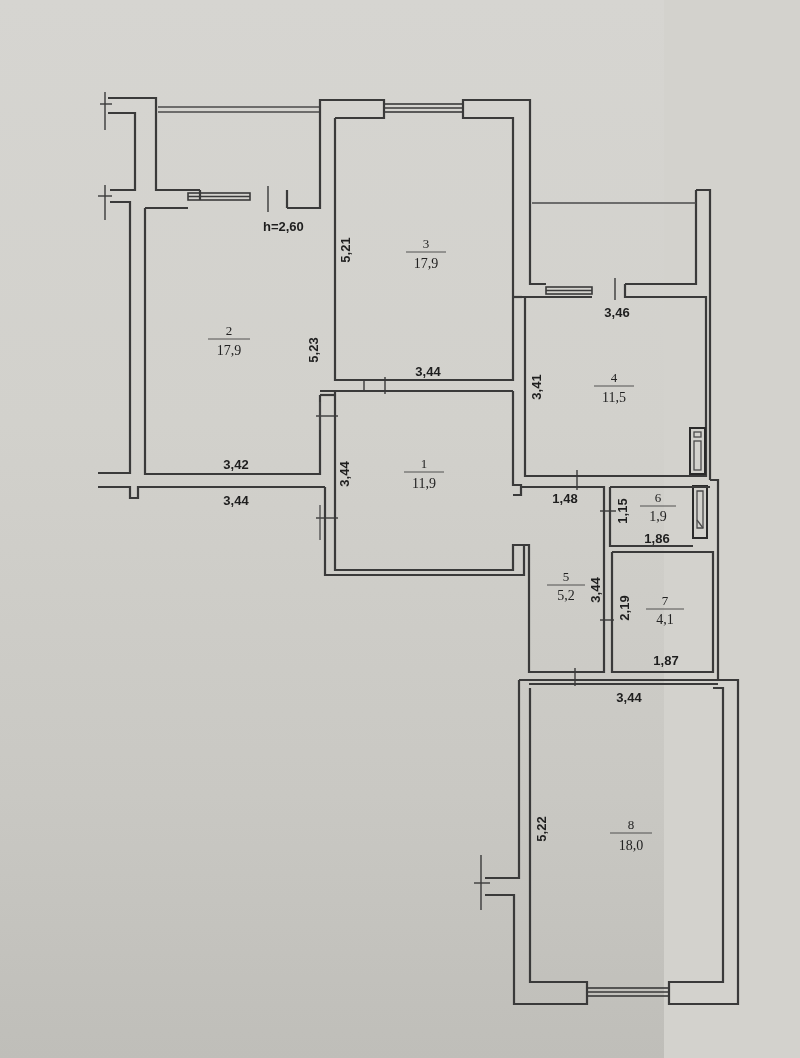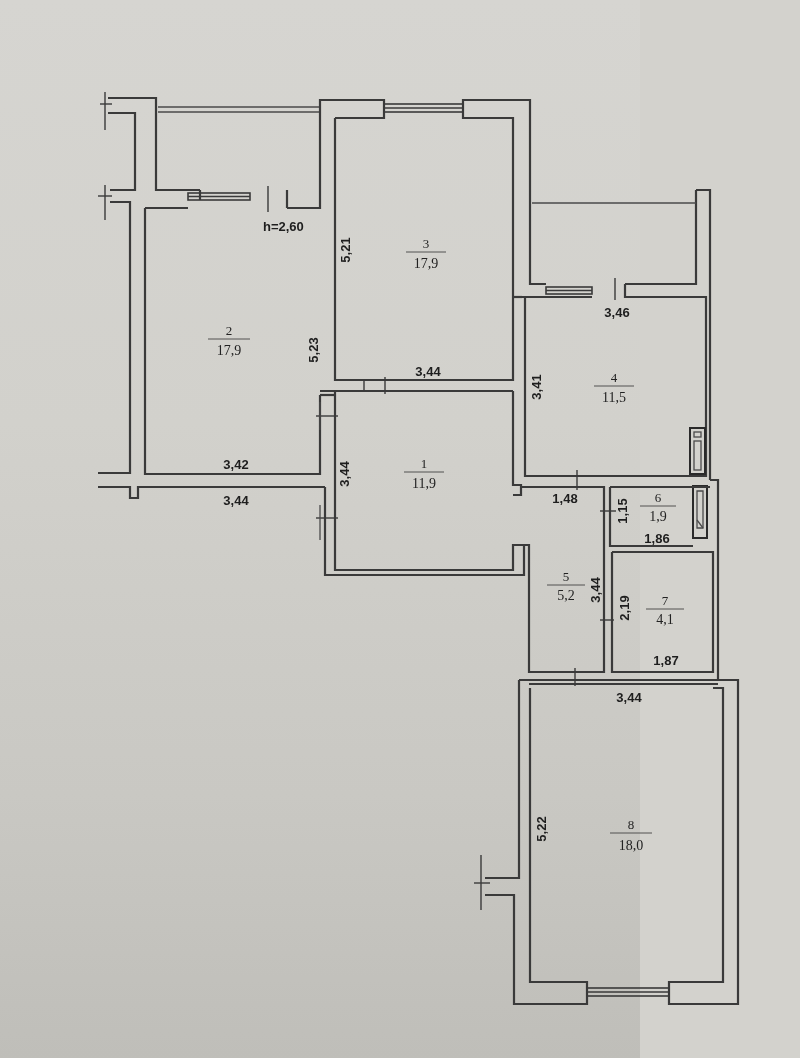--- a/index.html
+++ b/index.html
@@ -4,20 +4,21 @@
   <style>
     html, body { margin: 0; padding: 0; }
     body {
       width: 800px; height: 1058px; overflow: hidden;
       background: #d3d2cd;
       font-family: "Liberation Serif", serif;
     }
     .sheet {
       position: absolute; left: 0; top: 0; width: 640px; height: 1058px;
       background: linear-gradient(180deg, #d6d5d1 0%, #d2d1cc 40%, #c9c8c3 75%, #bfbeb9 100%);
+      padding-left: 24px;
     }
     svg { position: absolute; left: 0; top: 0; }
     .wall { fill: none; stroke: #3a3a3a; stroke-width: 2.2; stroke-linejoin: miter; }
     .thin { fill: none; stroke: #4a4a4a; stroke-width: 1.3; }
     .win { fill: none; stroke: #3a3a3a; stroke-width: 1.6; }
     .tick { stroke: #3a3a3a; stroke-width: 1.4; }
     .lbl { font-family: "Liberation Sans", sans-serif; font-weight: bold; font-size: 13px; fill: #1e1e1e; }
     .rnum { font-family: "Liberation Serif", serif; font-size: 13px; fill: #222; }
     .rarea { font-family: "Liberation Serif", serif; font-size: 14px; fill: #222; }
     .frac { stroke: #444; stroke-width: 0.9; }

